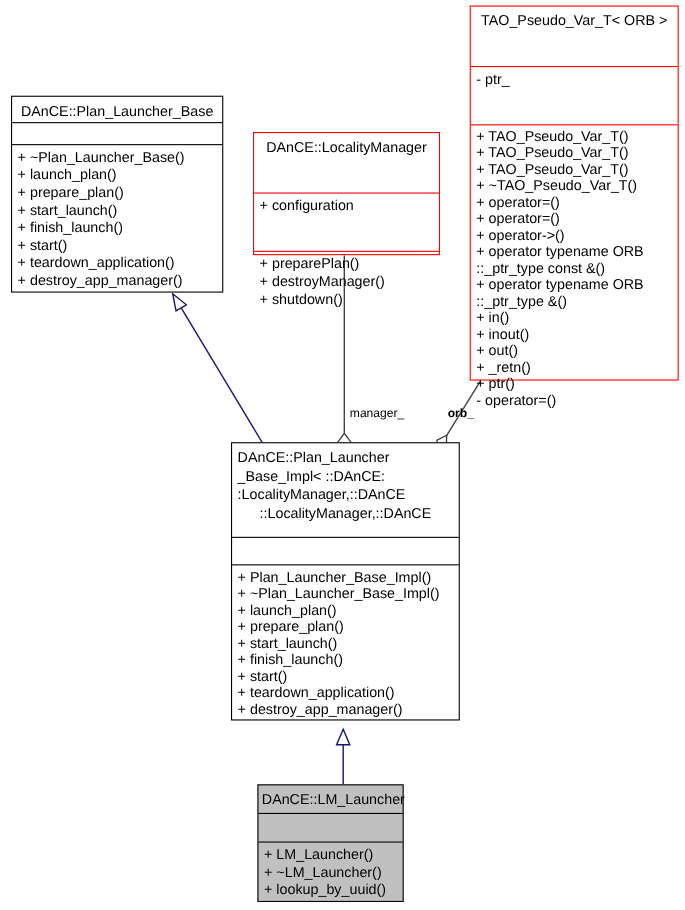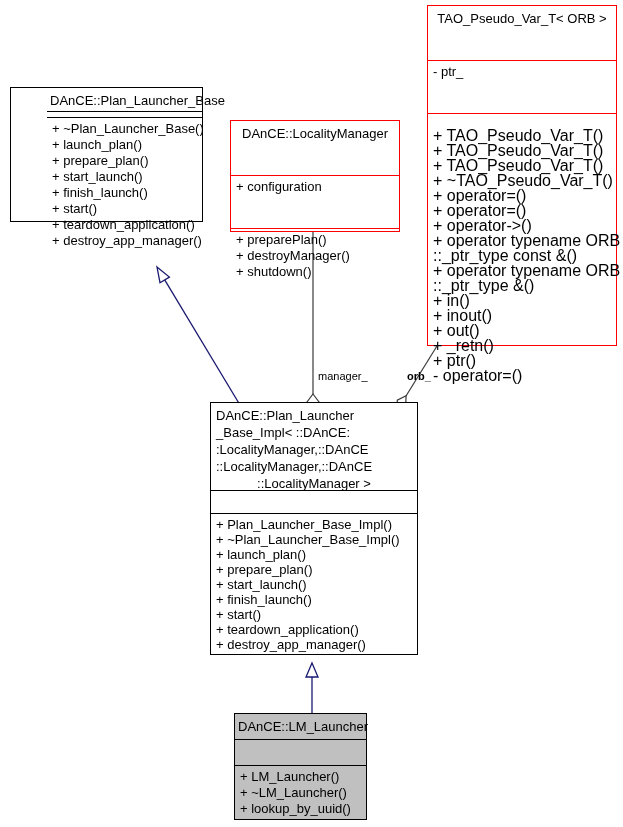--- a/index.html
+++ b/index.html
@@ -26,32 +26,32 @@
   .title-line { text-align:center; white-space:nowrap; }
   .uml-attrs, .uml-methods {
     box-sizing:border-box; border-top:1px solid var(--box-border);
     padding:3px 4px 2px 5px; line-height:16px;
   }
   .uml-methods { flex:1 1 auto; }
   .red .uml-attrs, .red .uml-methods { border-top-color:var(--red-border); }
   .member-line { text-align:left; white-space:nowrap; }
 
   
-  .box-plb  { left:10px;  top:87px;  width:193px; height:135px;padding-left:36px; }
+  .box-plb  { left:10px;  top:87px;  width:193px; height:179px; }
   .box-plb  .uml-title { height:25px; }
   .box-plb  .uml-attrs { height:24px; }
 
   .box-lm   { left:230px; top:120px; width:170px; height:112px; }
   .box-lm   .uml-title { height:25px; }
   .box-lm   .uml-attrs { height:27px; }
 
   .box-tao  { left:427px; top:5px;   width:190px; height:341px; }
   .box-tao  .uml-title { height:25px; }
   .box-tao  .uml-attrs { height:27px; }
-  .box-tao  .uml-methods { line-height:15px; font-size:16px; padding-top:14px; }
+  .box-tao  .uml-methods { line-height:15px; font-size:13px; padding-top:2px; }
 
   .box-impl { left:210px; top:402px; width:208px; height:253px; }
   .box-impl .uml-title { height:87px; }
   .box-impl .uml-attrs { height:26px; }
   .box-impl .uml-methods { line-height:15px; }
   .box-impl .title-line { text-align:left; padding-left:2px; }
   .box-impl .title-line:last-child { text-align:center; padding-left:0; }
 
   .box-lml  { left:234px; top:713px; width:133px; height:107px; background:var(--gray-fill); }
   .box-lml  .uml-title { height:26px; }
@@ -143,21 +143,20 @@
         <div class="member-line">- operator=()</div>
       </div>
   </div>
 
   <div class="uml-class box-impl">
     <div class="uml-title">
         <div class="title-line">DAnCE::Plan_Launcher</div>
         <div class="title-line">_Base_Impl&lt; ::DAnCE:</div>
         <div class="title-line">:LocalityManager,::DAnCE</div>
         <div class="title-line">::LocalityManager,::DAnCE</div>
-        <div class="title-line">::LocalityManager &gt;</div>
       </div>
     <div class="uml-attrs"></div>
     <div class="uml-methods">
         <div class="member-line">+ Plan_Launcher_Base_Impl()</div>
         <div class="member-line">+ ~Plan_Launcher_Base_Impl()</div>
         <div class="member-line">+ launch_plan()</div>
         <div class="member-line">+ prepare_plan()</div>
         <div class="member-line">+ start_launch()</div>
         <div class="member-line">+ finish_launch()</div>
         <div class="member-line">+ start()</div>

